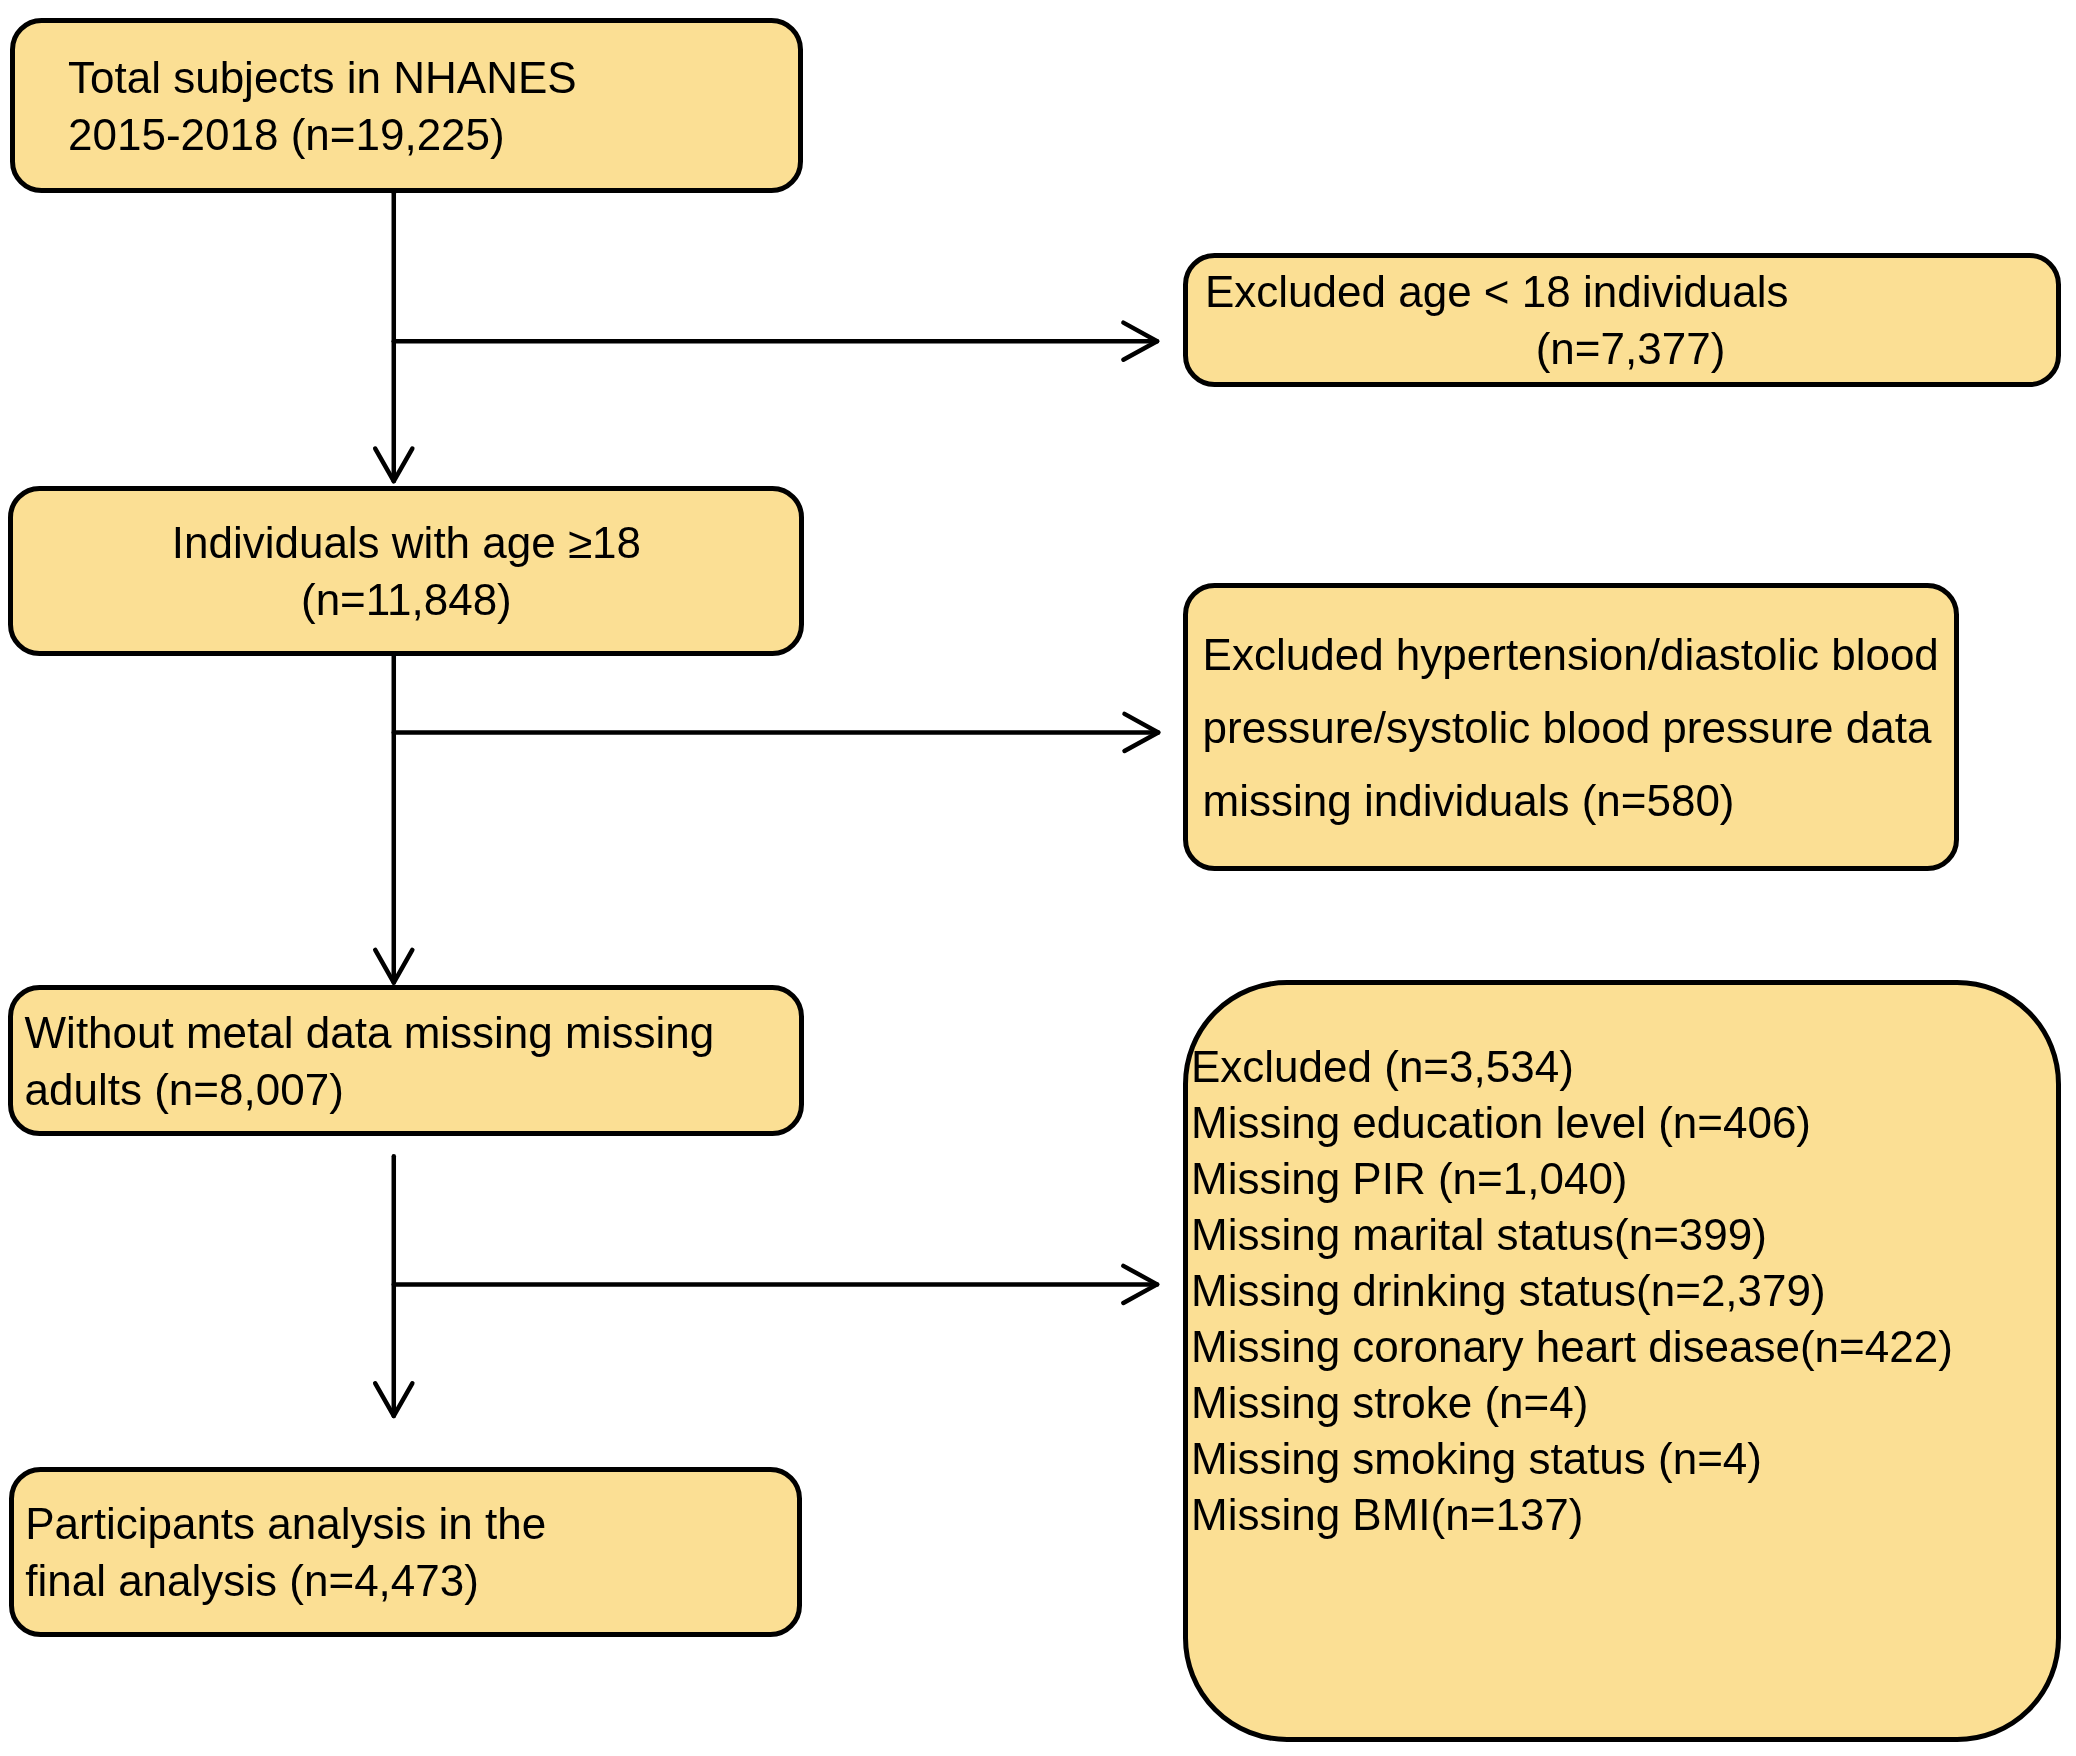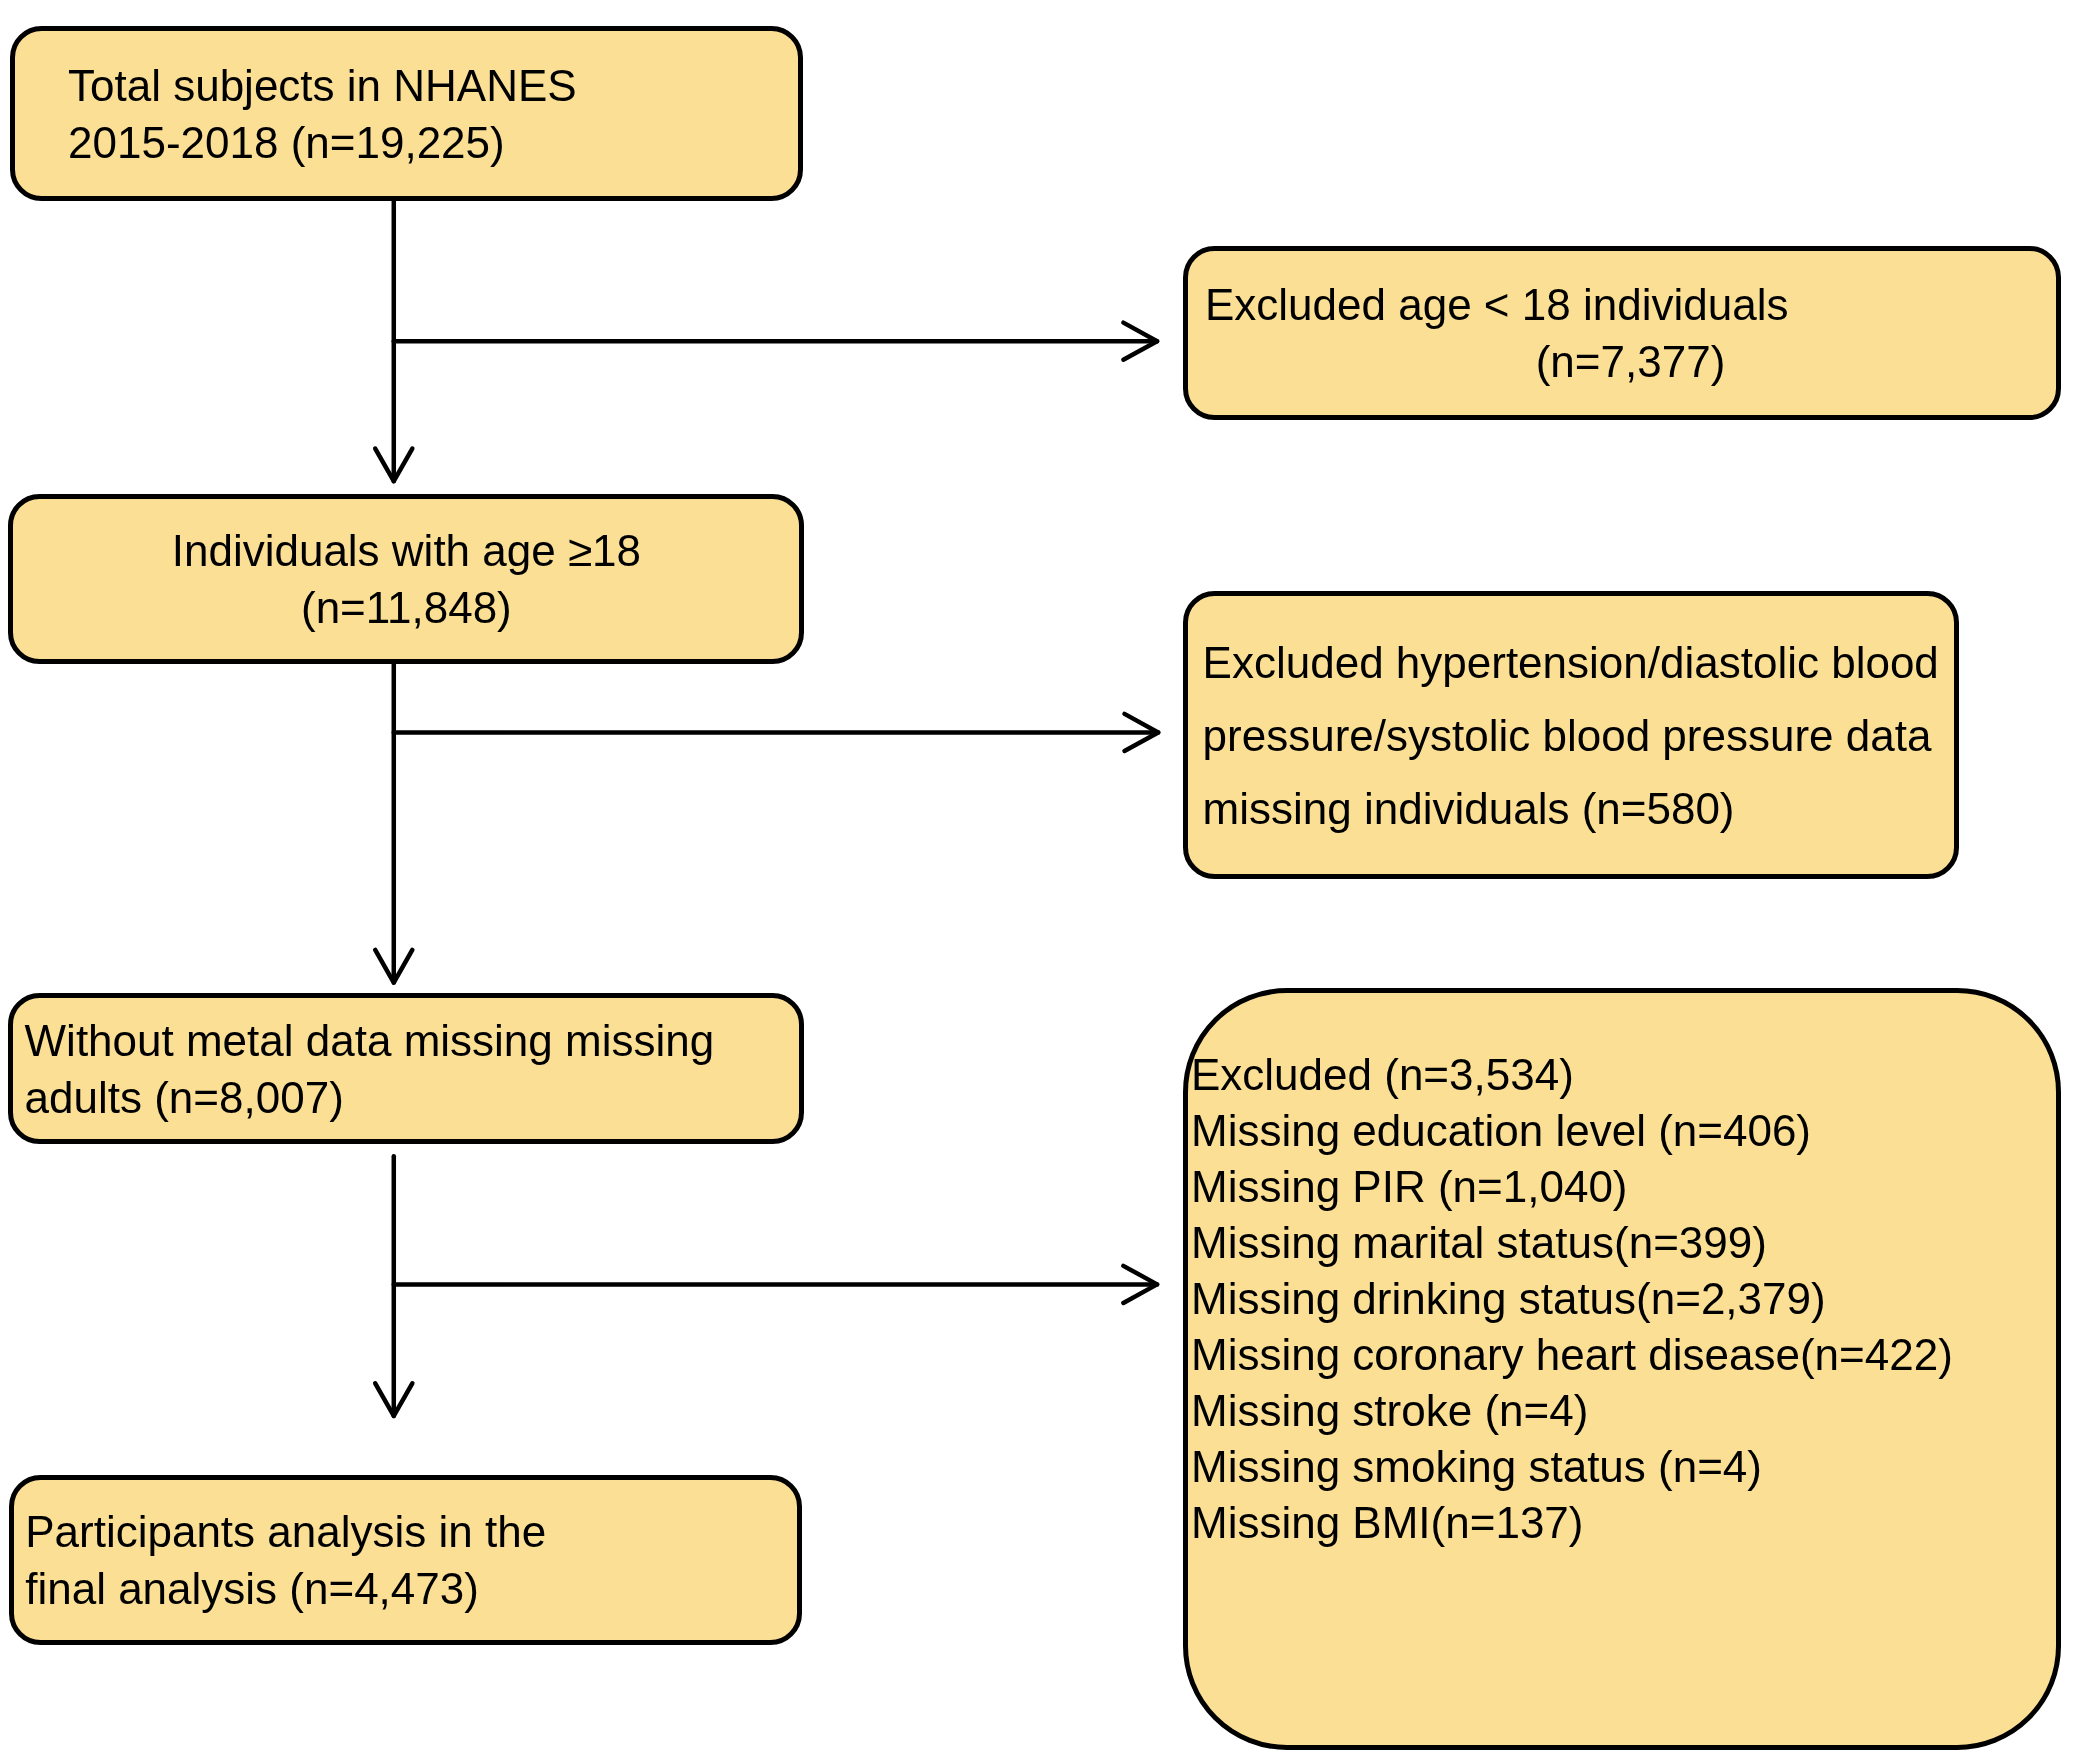--- a/index.html
+++ b/index.html
@@ -35,31 +35,30 @@
     box-sizing:border-box;
     background:var(--box-fill);
     border:5px solid var(--border-color);
     border-radius:31.5px;
     display:flex;
     flex-direction:column;
     justify-content:center;
     font-size:44px;
     line-height:57px;
     white-space:nowrap;
-    margin-top:8px;
   }
   .line{display:block;}
   .center{text-align:center;}
   
   .b-total   {left:10px;  top:18px;   width:793px; height:175px; padding-left:53px;}
   .b-age     {left:8.4px;  top:486px;  width:796px; height:170px; text-align:center;}
   .b-metal   {left:8.4px;  top:985px; width:796px; height:151px; padding-left:11.2px;}
   .b-final   {left:9px;  top:1467px; width:793px; height:170px; padding-left:11.2px;}
   
-  .b-exage   {left:1183px; top:238px;  width:878px; height:174px; padding-left:17px;}
+  .b-exage   {left:1183px; top:253px;  width:878px; height:134px; padding-left:17px;}
   .b-exbp    {left:1183px; top:583px; width:776px; height:288px; padding-left:14.6px;gap:16px;}
   .b-excov   {left:1183px; top:980px; width:878px; height:762px;
               padding-left:3px; padding-top:54px;
               justify-content:flex-start; border-radius:104px; line-height:56px;}
 </style>
 </head>
 <body>
 
 <div class="canvas">
 

